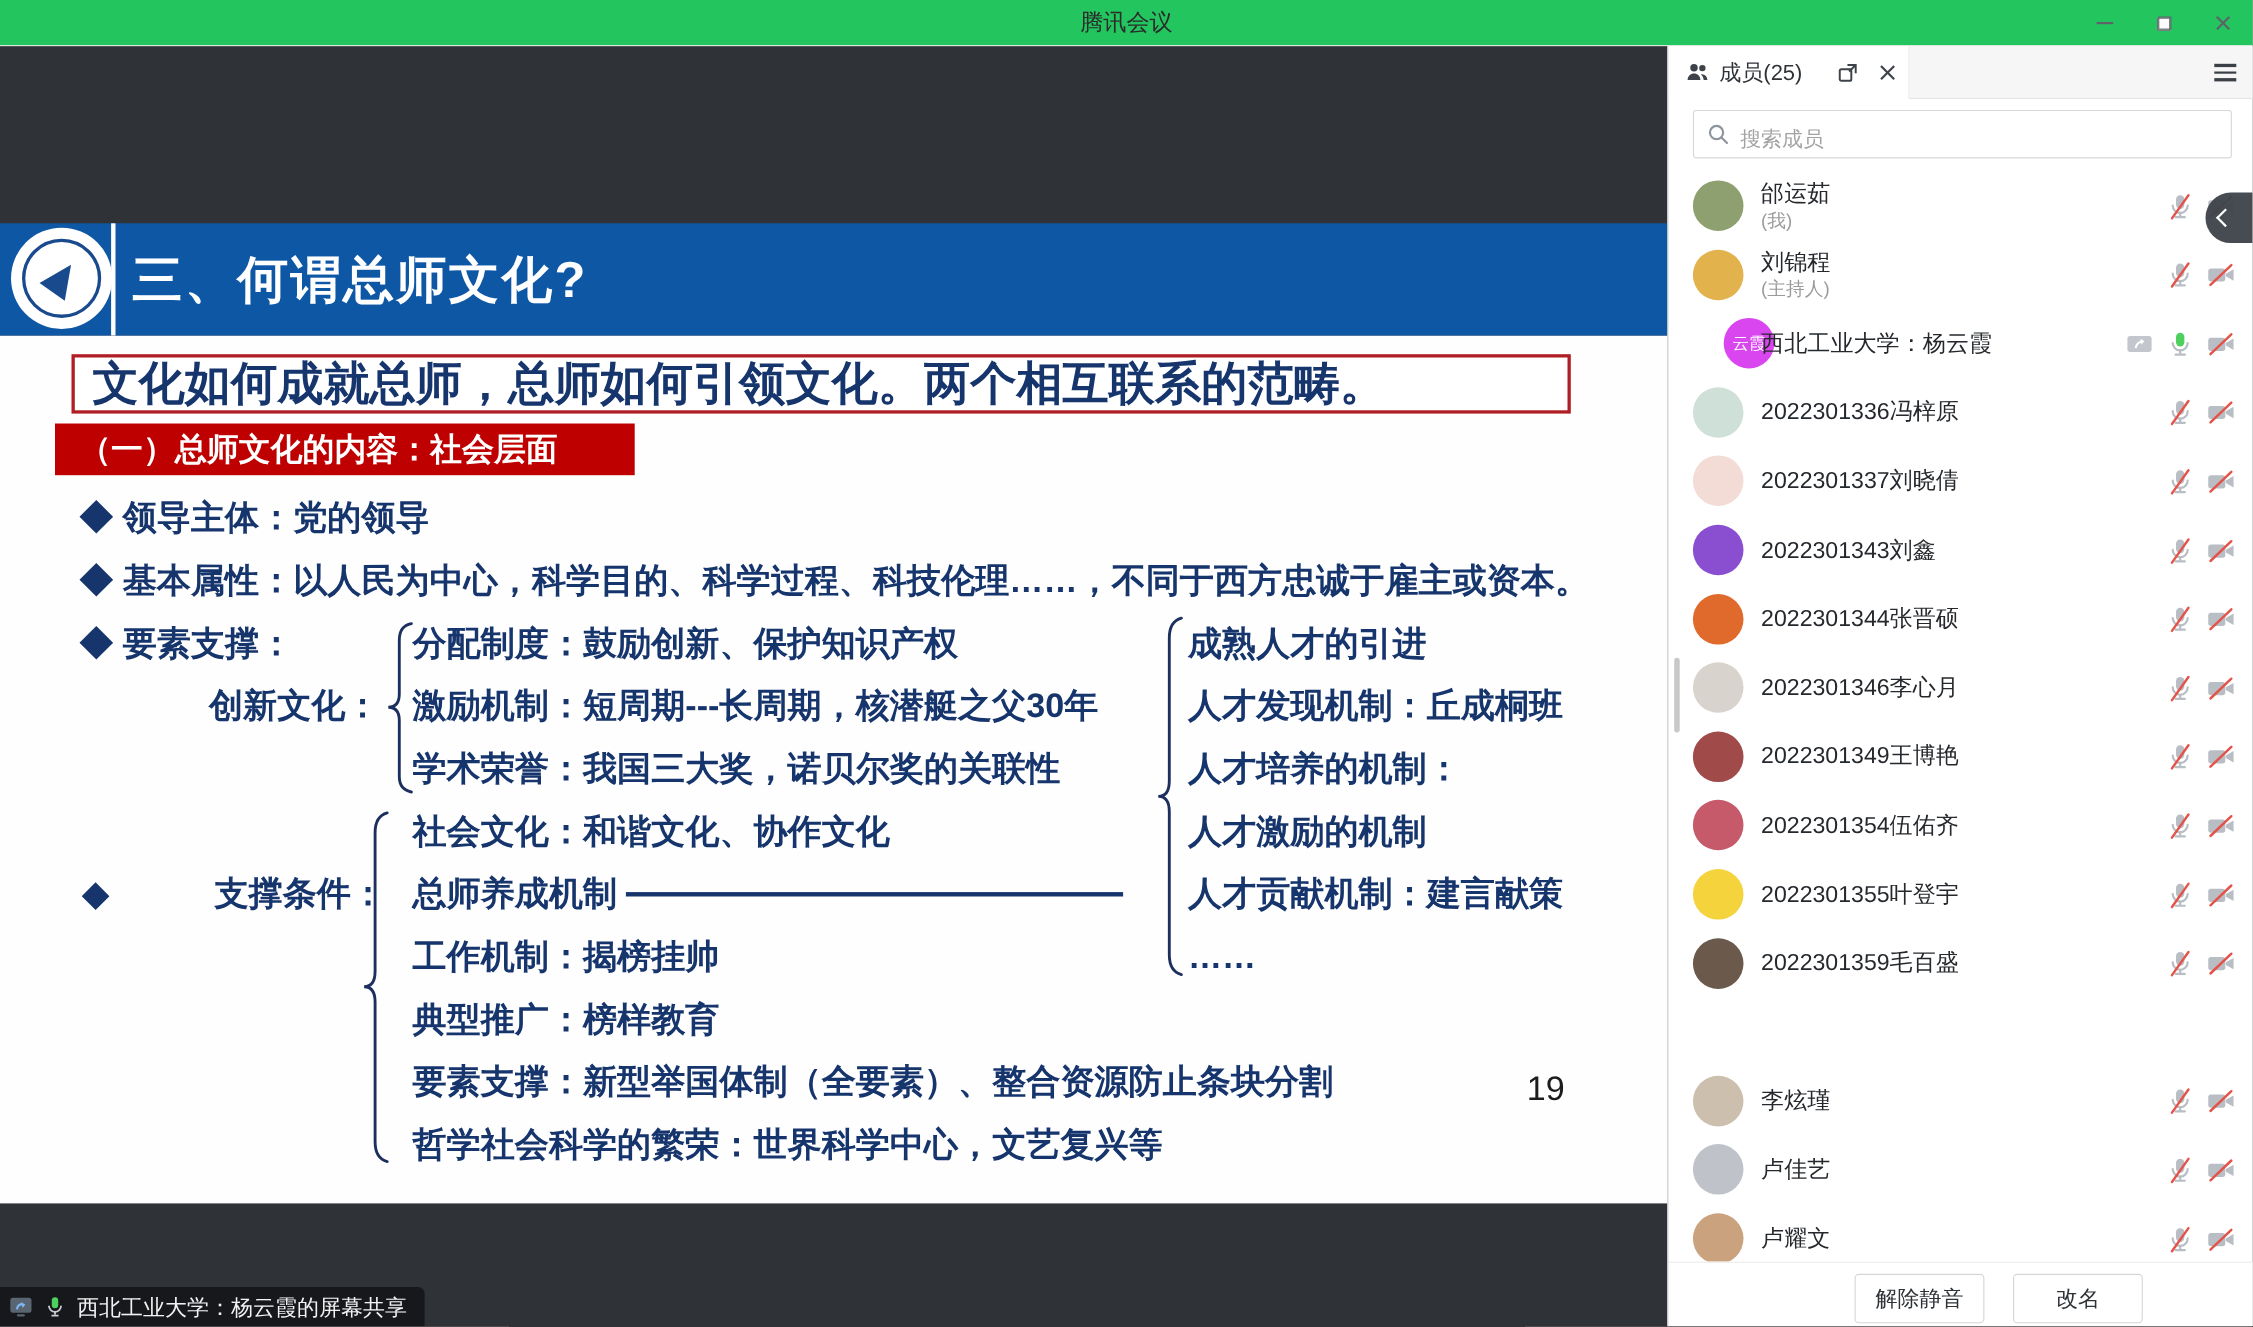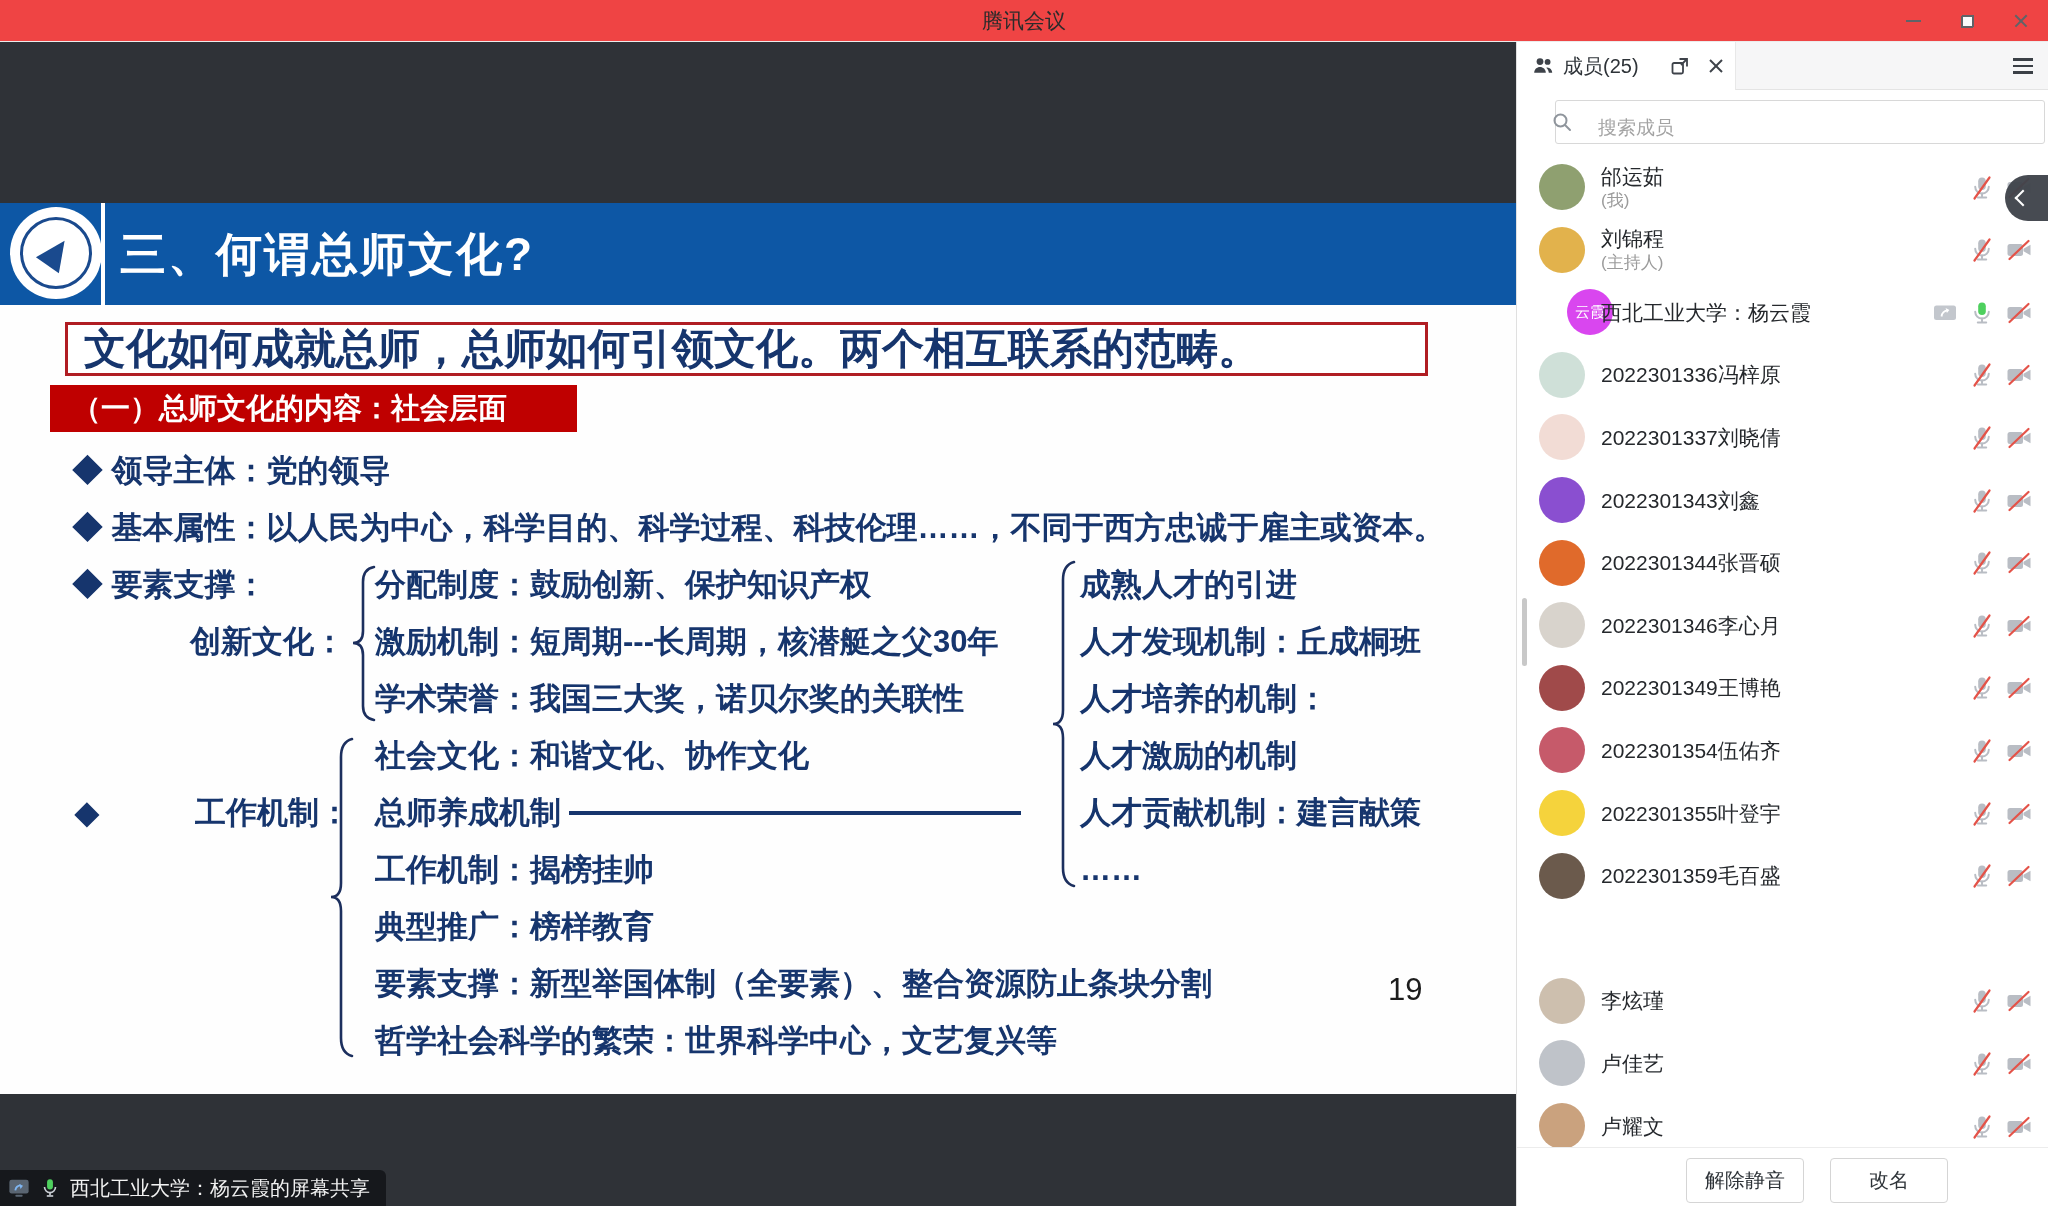--- a/index.html
+++ b/index.html
@@ -1,19 +1,19 @@
 <!DOCTYPE html>
 <html><head>
 <meta charset="utf-8">
 <style>
   html,body{margin:0;padding:0;background:#000;}
   #root{position:relative;width:2048px;height:1206px;overflow:hidden;background:#fff;
         font-family:"Liberation Sans",sans-serif;}
   
-  .title-bar{position:absolute;left:0;top:0;width:2048px;height:42px;background:#ef4444;
+  .title-bar{position:absolute;left:0;top:0;width:2048px;height:42px;background:#22c55e;
              border-bottom:1px solid #ececec;box-sizing:border-box;}
   .title-bar .tb-title{position:absolute;left:0;right:0;top:0;height:42px;line-height:42px;
              text-align:center;font-size:21px;color:#2b2b2b;}
   .win-controls{position:absolute;right:6px;top:0;height:42px;display:flex;align-items:center;gap:24px;padding-right:6px;}
   .win-btn{width:30px;height:30px;display:flex;align-items:center;justify-content:center;cursor:default;}
   .min-glyph{width:15px;height:2px;background:#5f6368;}
   .restore-glyph{position:relative;width:13px;height:13px;}
   .restore-glyph .b{position:absolute;left:0;bottom:0;width:10px;height:10px;border:1.6px solid #5f6368;background:#fbfbfb;}
   .restore-glyph .f{position:absolute;right:0;top:0;width:10px;height:10px;border:1.6px solid #5f6368;}
   .close-glyph{position:relative;width:14px;height:14px;}
@@ -60,21 +60,21 @@
               box-sizing:border-box;display:flex;align-items:center;}
   .tab-active .people{width:24px;height:24px;margin-left:14px;}
   .tab-label{font-size:20px;color:#2e3338;margin-left:8px;}
   .tab-mini{width:22px;height:22px;}
   .popout{position:absolute;left:152px;top:13px;}
   .tab-close{position:absolute;left:188px;top:13px;}
   .hamburger{position:absolute;right:14px;top:13px;width:22px;height:22px;display:flex;flex-direction:column;justify-content:center;gap:4px;}
   .hamburger span{display:block;width:20px;height:2.6px;background:#3b4046;}
   .search-wrap{position:absolute;left:22px;top:58px;width:490px;height:44px;}
   .search-input{width:100%;height:100%;box-sizing:border-box;border:1px solid #d8d8d8;border-radius:3px;
-                padding:11px 10px 0 42px;font-size:19px;color:#333;outline:none;font-family:"Liberation Sans",sans-serif;margin-left:16px;}
+                padding:11px 10px 0 42px;font-size:19px;color:#333;outline:none;font-family:"Liberation Sans",sans-serif;}
   .search-input::placeholder{color:#a3a3a3;}
   .search-ico{position:absolute;left:12px;top:11px;width:22px;height:22px;}
   .member-list{position:absolute;left:0;top:0;width:532px;height:1105px;overflow:hidden;}
   .member-row{position:absolute;left:0;width:532px;height:63px;}
   .avatar{position:absolute;left:22px;top:8px;width:46px;height:46px;border-radius:50%;
           display:flex;align-items:center;justify-content:center;color:#fff;font-size:15px;}
   .member-text{position:absolute;left:84px;top:0;height:63px;display:flex;flex-direction:column;justify-content:center;}
   .member-name{font-size:21px;color:#25282c;line-height:26px;white-space:nowrap;}
   .member-sub{font-size:17px;color:#9b9b9b;line-height:22px;}
   .row-icons{position:absolute;right:16px;top:0;height:63px;display:flex;align-items:center;gap:9px;}
@@ -136,21 +136,21 @@
         <span class="body">文化如何成就总师，总师如何引领文化。两个相互联系的范畴。</span>
       </div>
       <div class="section-box">（一）总师文化的内容：社会层面</div>
 
       <div class="bullet-line" style="top:408px">◆ 领导主体：党的领导</div>
       <div class="bullet-line" style="top:465px">◆ 基本属性：以人民为中心，科学目的、科学过程、科技伦理……，不同于西方忠诚于雇主或资本。</div>
 
       <div class="tree-label" style="left:72px;top:522px">◆ 要素支撑：</div>
       <div class="tree-label" style="left:190px;top:579px">创新文化：</div>
       <div class="tree-label" style="left:75px;top:750px">◆</div>
-      <div class="tree-label" style="left:195px;top:750px">工作机制：</div>
+      <div class="tree-label" style="left:195px;top:750px">支撑条件：</div>
 
       <svg class="brace" style="left:350px;top:523px" width="28" height="157">
         <path d="M24 2 Q13 4 13 17 L13 66 Q13 78 3 78 Q13 78 13 90 L13 141 Q13 153 24 155"></path>
       </svg>
       <svg class="brace" style="left:328px;top:695px" width="28" height="321">
         <path d="M24 2 Q13 5 13 20 L13 146 Q13 160 3 160 Q13 160 13 174 L13 301 Q13 316 24 319"></path>
       </svg>
       <svg class="brace" style="left:1050px;top:518px" width="28" height="328">
         <path d="M24 2 Q13 5 13 20 L13 150 Q13 164 3 164 Q13 164 13 178 L13 308 Q13 323 24 326"></path>
       </svg>

